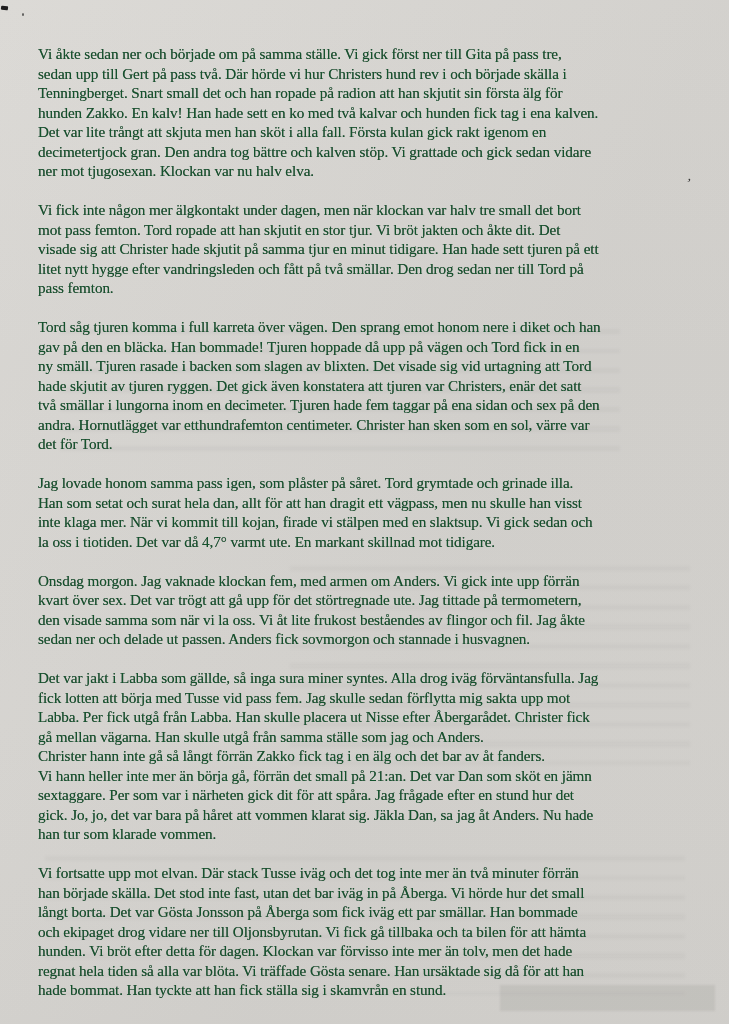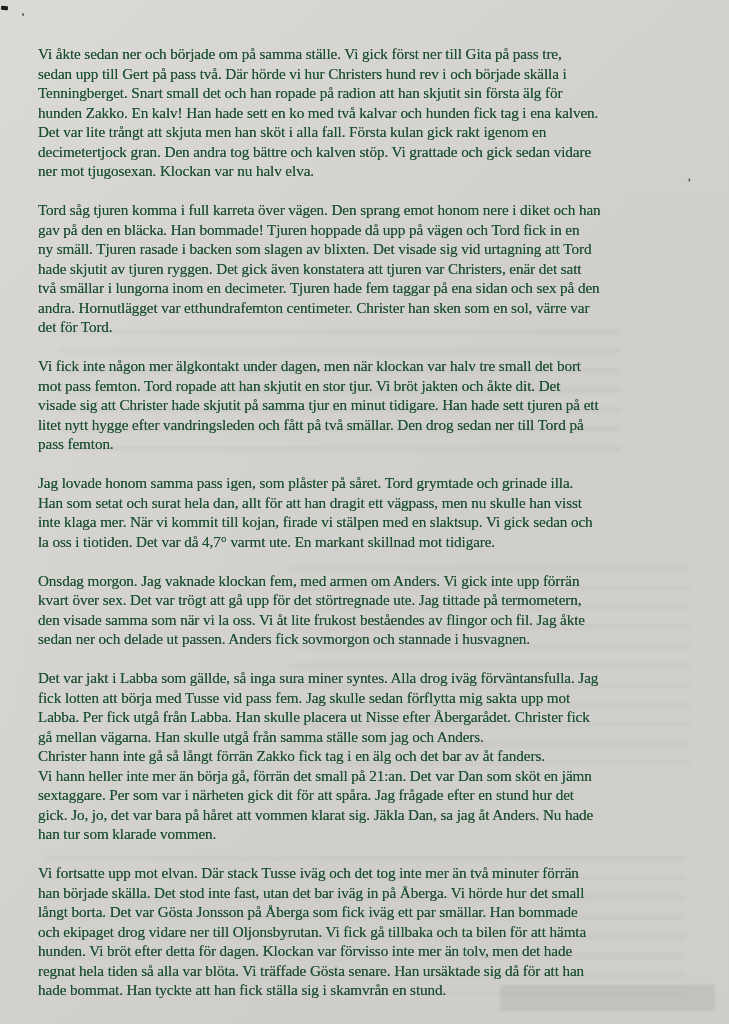--- a/index.html
+++ b/index.html
@@ -91,32 +91,32 @@
 <span class="stray-mark">’</span>
 
 <div class="page-text">
   <div class="para">Vi åkte sedan ner och började om på samma ställe. Vi gick först ner till Gita på pass tre,
 sedan upp till Gert på pass två. Där hörde vi hur Christers hund rev i och började skälla i
 Tenningberget. Snart small det och han ropade på radion att han skjutit sin första älg för
 hunden Zakko. En kalv! Han hade sett en ko med två kalvar och hunden fick tag i ena kalven.
 Det var lite trångt att skjuta men han sköt i alla fall. Första kulan gick rakt igenom en
 decimetertjock gran. Den andra tog bättre och kalven stöp. Vi grattade och gick sedan vidare
 ner mot tjugosexan. Klockan var nu halv elva.</div>
+  <div class="para">Vi fick inte någon mer älgkontakt under dagen, men när klockan var halv tre small det bort
+mot pass femton. Tord ropade att han skjutit en stor tjur. Vi bröt jakten och åkte dit. Det
+visade sig att Christer hade skjutit på samma tjur en minut tidigare. Han hade sett tjuren på ett
+litet nytt hygge efter vandringsleden och fått på två smällar. Den drog sedan ner till Tord på
+pass femton.</div>
   <div class="para">Tord såg tjuren komma i full karreta över vägen. Den sprang emot honom nere i diket och han
 gav på den en bläcka. Han bommade!  Tjuren hoppade då upp på vägen och Tord fick in en
 ny smäll. Tjuren rasade i backen som slagen av blixten. Det visade sig vid urtagning att Tord
 hade skjutit av tjuren ryggen. Det gick även konstatera att tjuren var Christers, enär det satt
 två smällar i lungorna inom en decimeter. Tjuren hade fem taggar på ena sidan och sex på den
 andra. Hornutlägget var etthundrafemton centimeter. Christer han sken som en sol, värre var
 det för Tord.</div>
-  <div class="para">Vi fick inte någon mer älgkontakt under dagen, men när klockan var halv tre small det bort
-mot pass femton. Tord ropade att han skjutit en stor tjur. Vi bröt jakten och åkte dit. Det
-visade sig att Christer hade skjutit på samma tjur en minut tidigare. Han hade sett tjuren på ett
-litet nytt hygge efter vandringsleden och fått på två smällar. Den drog sedan ner till Tord på
-pass femton.</div>
   <div class="para">Jag lovade honom samma pass igen, som plåster på såret. Tord grymtade och grinade illa.
 Han som setat och surat hela dan, allt för att han dragit ett vägpass, men nu skulle han visst
 inte klaga mer. När vi kommit till kojan, firade vi stälpen med en slaktsup. Vi gick sedan och
 la oss i tiotiden. Det var då 4,7° varmt ute. En markant skillnad mot tidigare.</div>
   <div class="para">Onsdag morgon. Jag vaknade klockan fem, med armen om Anders. Vi gick inte upp förrän
 kvart över sex. Det var trögt att gå upp för det störtregnade ute. Jag tittade på termometern,
 den visade samma som när vi la oss. Vi åt lite frukost beståendes av flingor och fil. Jag åkte
 sedan ner och delade ut passen. Anders fick sovmorgon och stannade i husvagnen.</div>
   <div class="para">Det var jakt i Labba som gällde, så inga sura miner syntes. Alla drog iväg förväntansfulla. Jag
 fick lotten att börja med Tusse vid pass fem. Jag skulle sedan förflytta mig sakta upp mot

